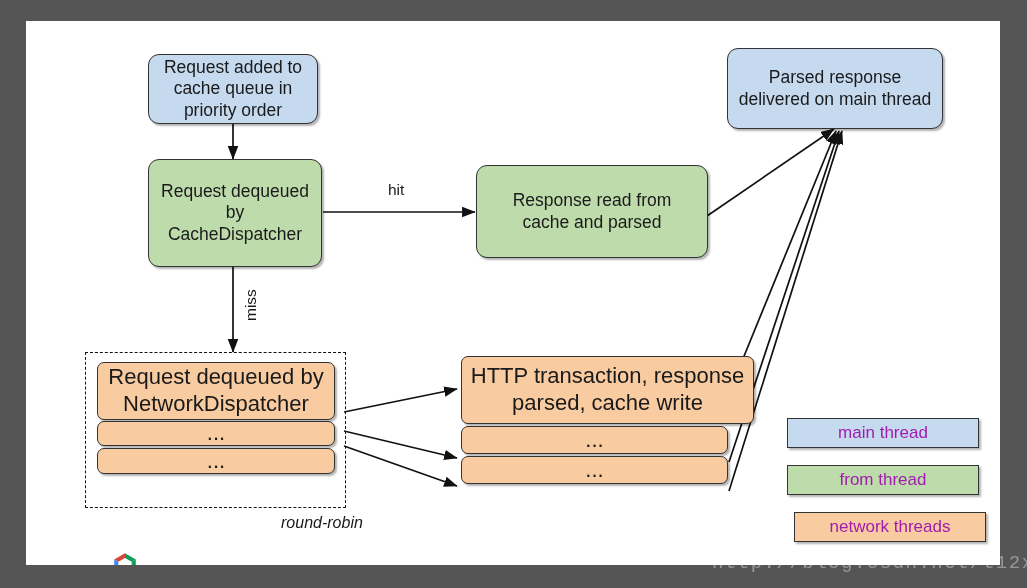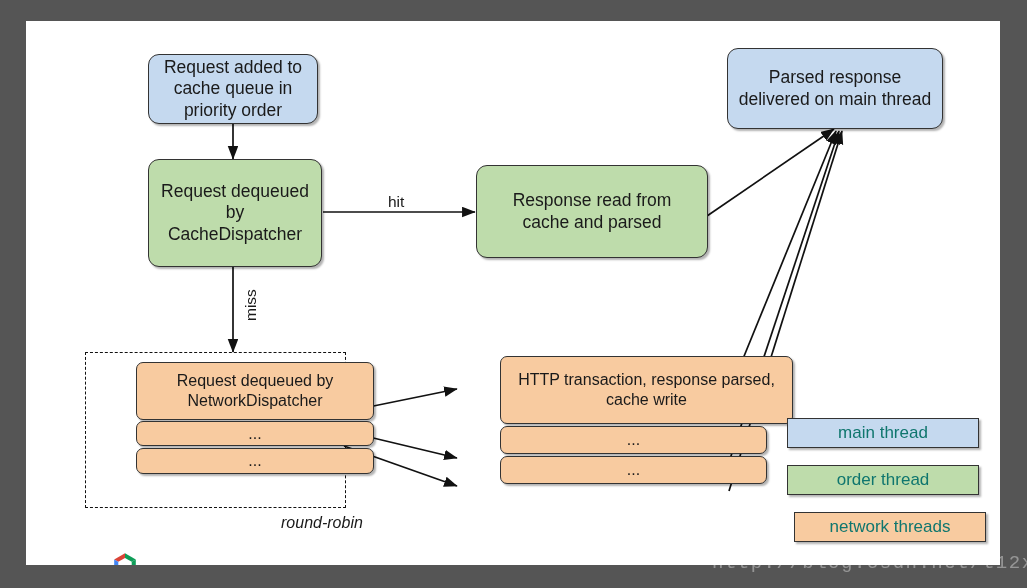--- a/index.html
+++ b/index.html
@@ -40,21 +40,21 @@
     color: #1a1a1a;
     line-height: 1.22;
     box-shadow: 2px 2px 2px rgba(0,0,0,0.30);
   }
   .rounded { border-radius: 11px; }
   .rounded-sm { border-radius: 7px; }
   .blue   { background: #c5d9ef; }
   .green  { background: #bedcab; }
   .orange { background: #f8cba0; }
   .fs18 { font-size: 17.5px; }
-  .fs17 { font-size: 16px; margin-left: 39px; }
+  .fs17 { font-size: 22px; }
 
   .dashbox {
     position: absolute;
     box-sizing: border-box;
     border: 1.6px dashed #111111;
     background: transparent;
   }
   .edge-label {
     position: absolute;
     font-size: 15.5px;
@@ -68,21 +68,21 @@
   .italic { font-style: italic; }
 
   .legend-item {
     position: absolute;
     box-sizing: border-box;
     border: 1px solid #333333;
     display: flex;
     align-items: center;
     justify-content: center;
     font-size: 17px;
-    color: #0f766e;
+    color: #a21caf;
     box-shadow: 2px 2px 2px rgba(0,0,0,0.30);
   }
 
   svg.arrows {
     position: absolute;
     left: 0; top: 0;
     width: 974px;
     height: 544px;
     pointer-events: none;
   }
@@ -146,32 +146,32 @@
     <div class="node rounded-sm orange fs17" style="left:71px; top:400px; width:238px; height:25px;">...</div>
 
     <div class="node rounded-sm orange fs17" style="left:71px; top:427px; width:238px; height:26px;">...</div>
 
     <div class="node rounded-sm orange fs17" style="left:435px; top:335px; width:293px; height:68px; padding:0 8px;">HTTP transaction, response parsed, cache write</div>
 
     <div class="node rounded-sm orange fs17" style="left:435px; top:405px; width:267px; height:28px;">...</div>
 
     <div class="node rounded-sm orange fs17" style="left:435px; top:435px; width:267px; height:28px;">...</div>
 
-    <div class="edge-label" style="left:362px; top:172px;">hit</div>
+    <div class="edge-label" style="left:362px; top:160px;">hit</div>
 
     <div class="edge-label rot" style="left:216px; top:300px;">miss</div>
 
     <div class="edge-label italic" style="left:255px; top:493px; font-size:16px;">round-robin</div>
 
     <div class="legend-item" style="left:761px; top:397px; width:192px; height:30px; background:#c5d9ef;">
       <span>main thread</span>
     </div>
 
     <div class="legend-item" style="left:761px; top:444px; width:192px; height:30px; background:#bedcab;">
-      <span>order thread</span>
+      <span>from thread</span>
     </div>
 
     <div class="legend-item" style="left:761px; top:491px; width:192px; height:30px; background:#f8cba0;margin-left:7px;">
       <span>network threads</span>
     </div>
 
     <div class="logo">
       <svg width="30" height="32" viewBox="0 0 30 32" xmlns="http://www.w3.org/2000/svg">
         <path d="M15 1.2 L4.2 7.4 L8.3 9.8 L15 6.0 Z" fill="#DB4437"></path>
         <path d="M15 1.2 L25.8 7.4 L21.7 9.8 L15 6.0 Z" fill="#0F9D58"></path>

